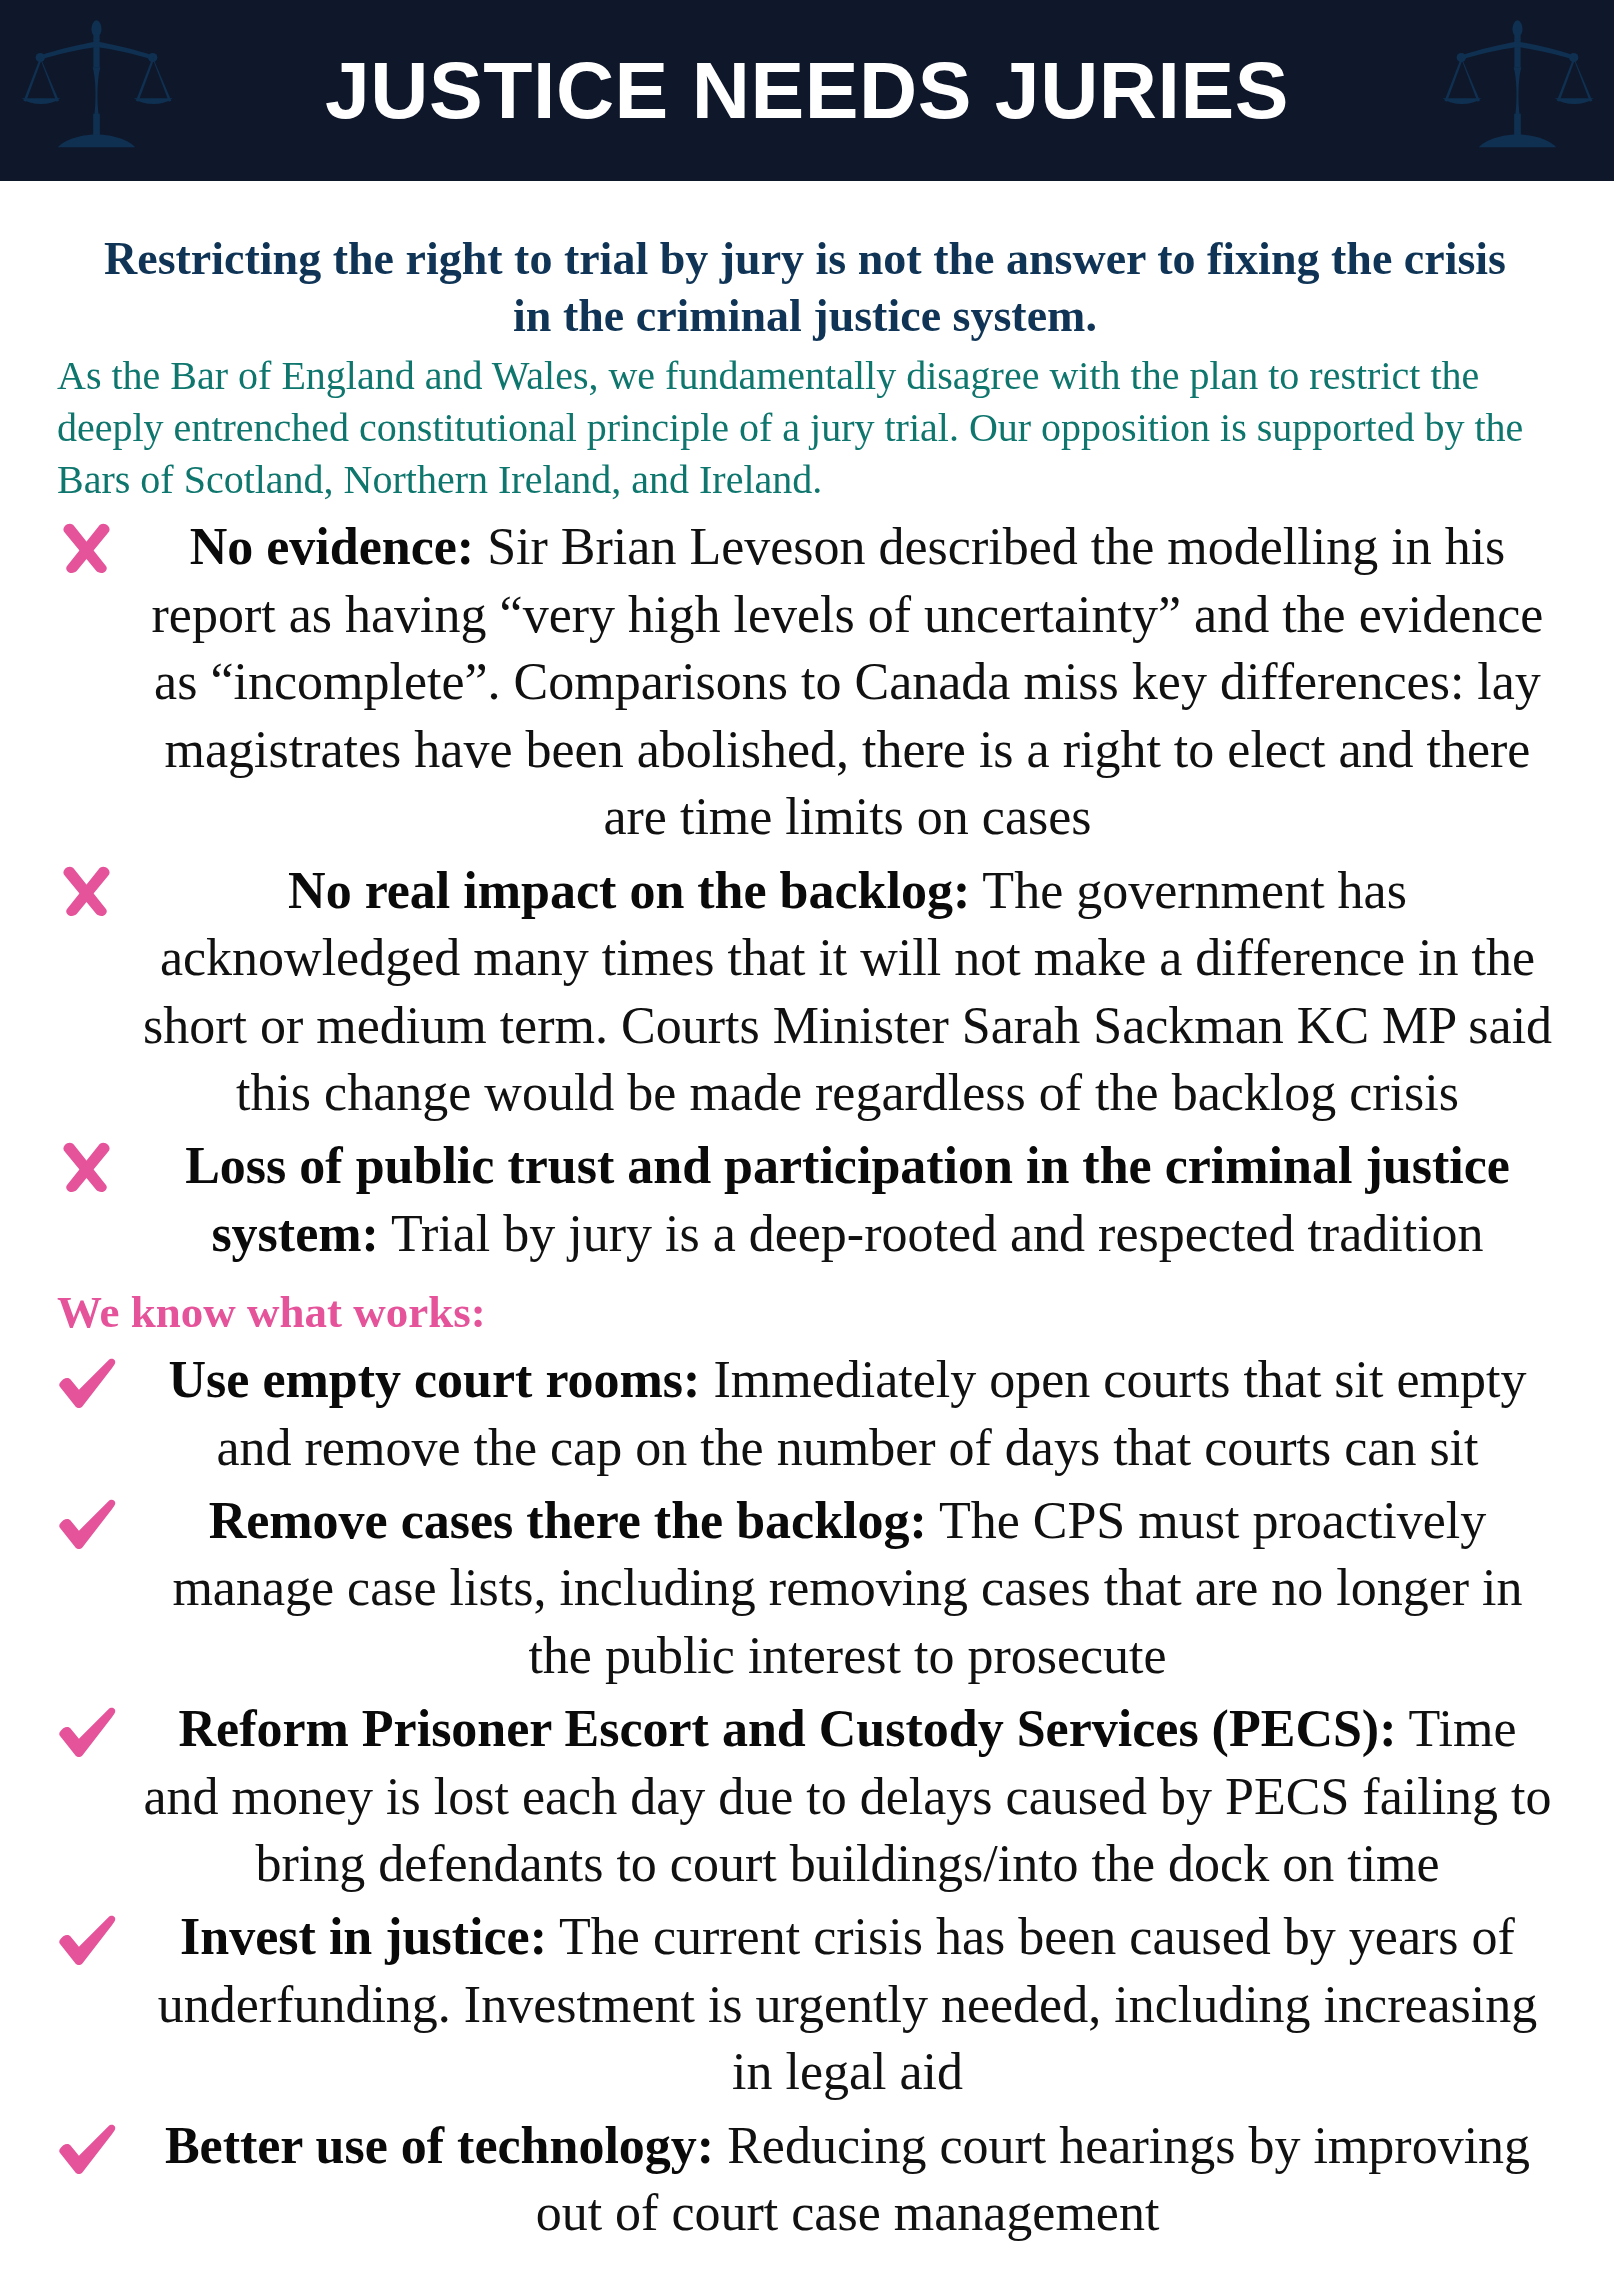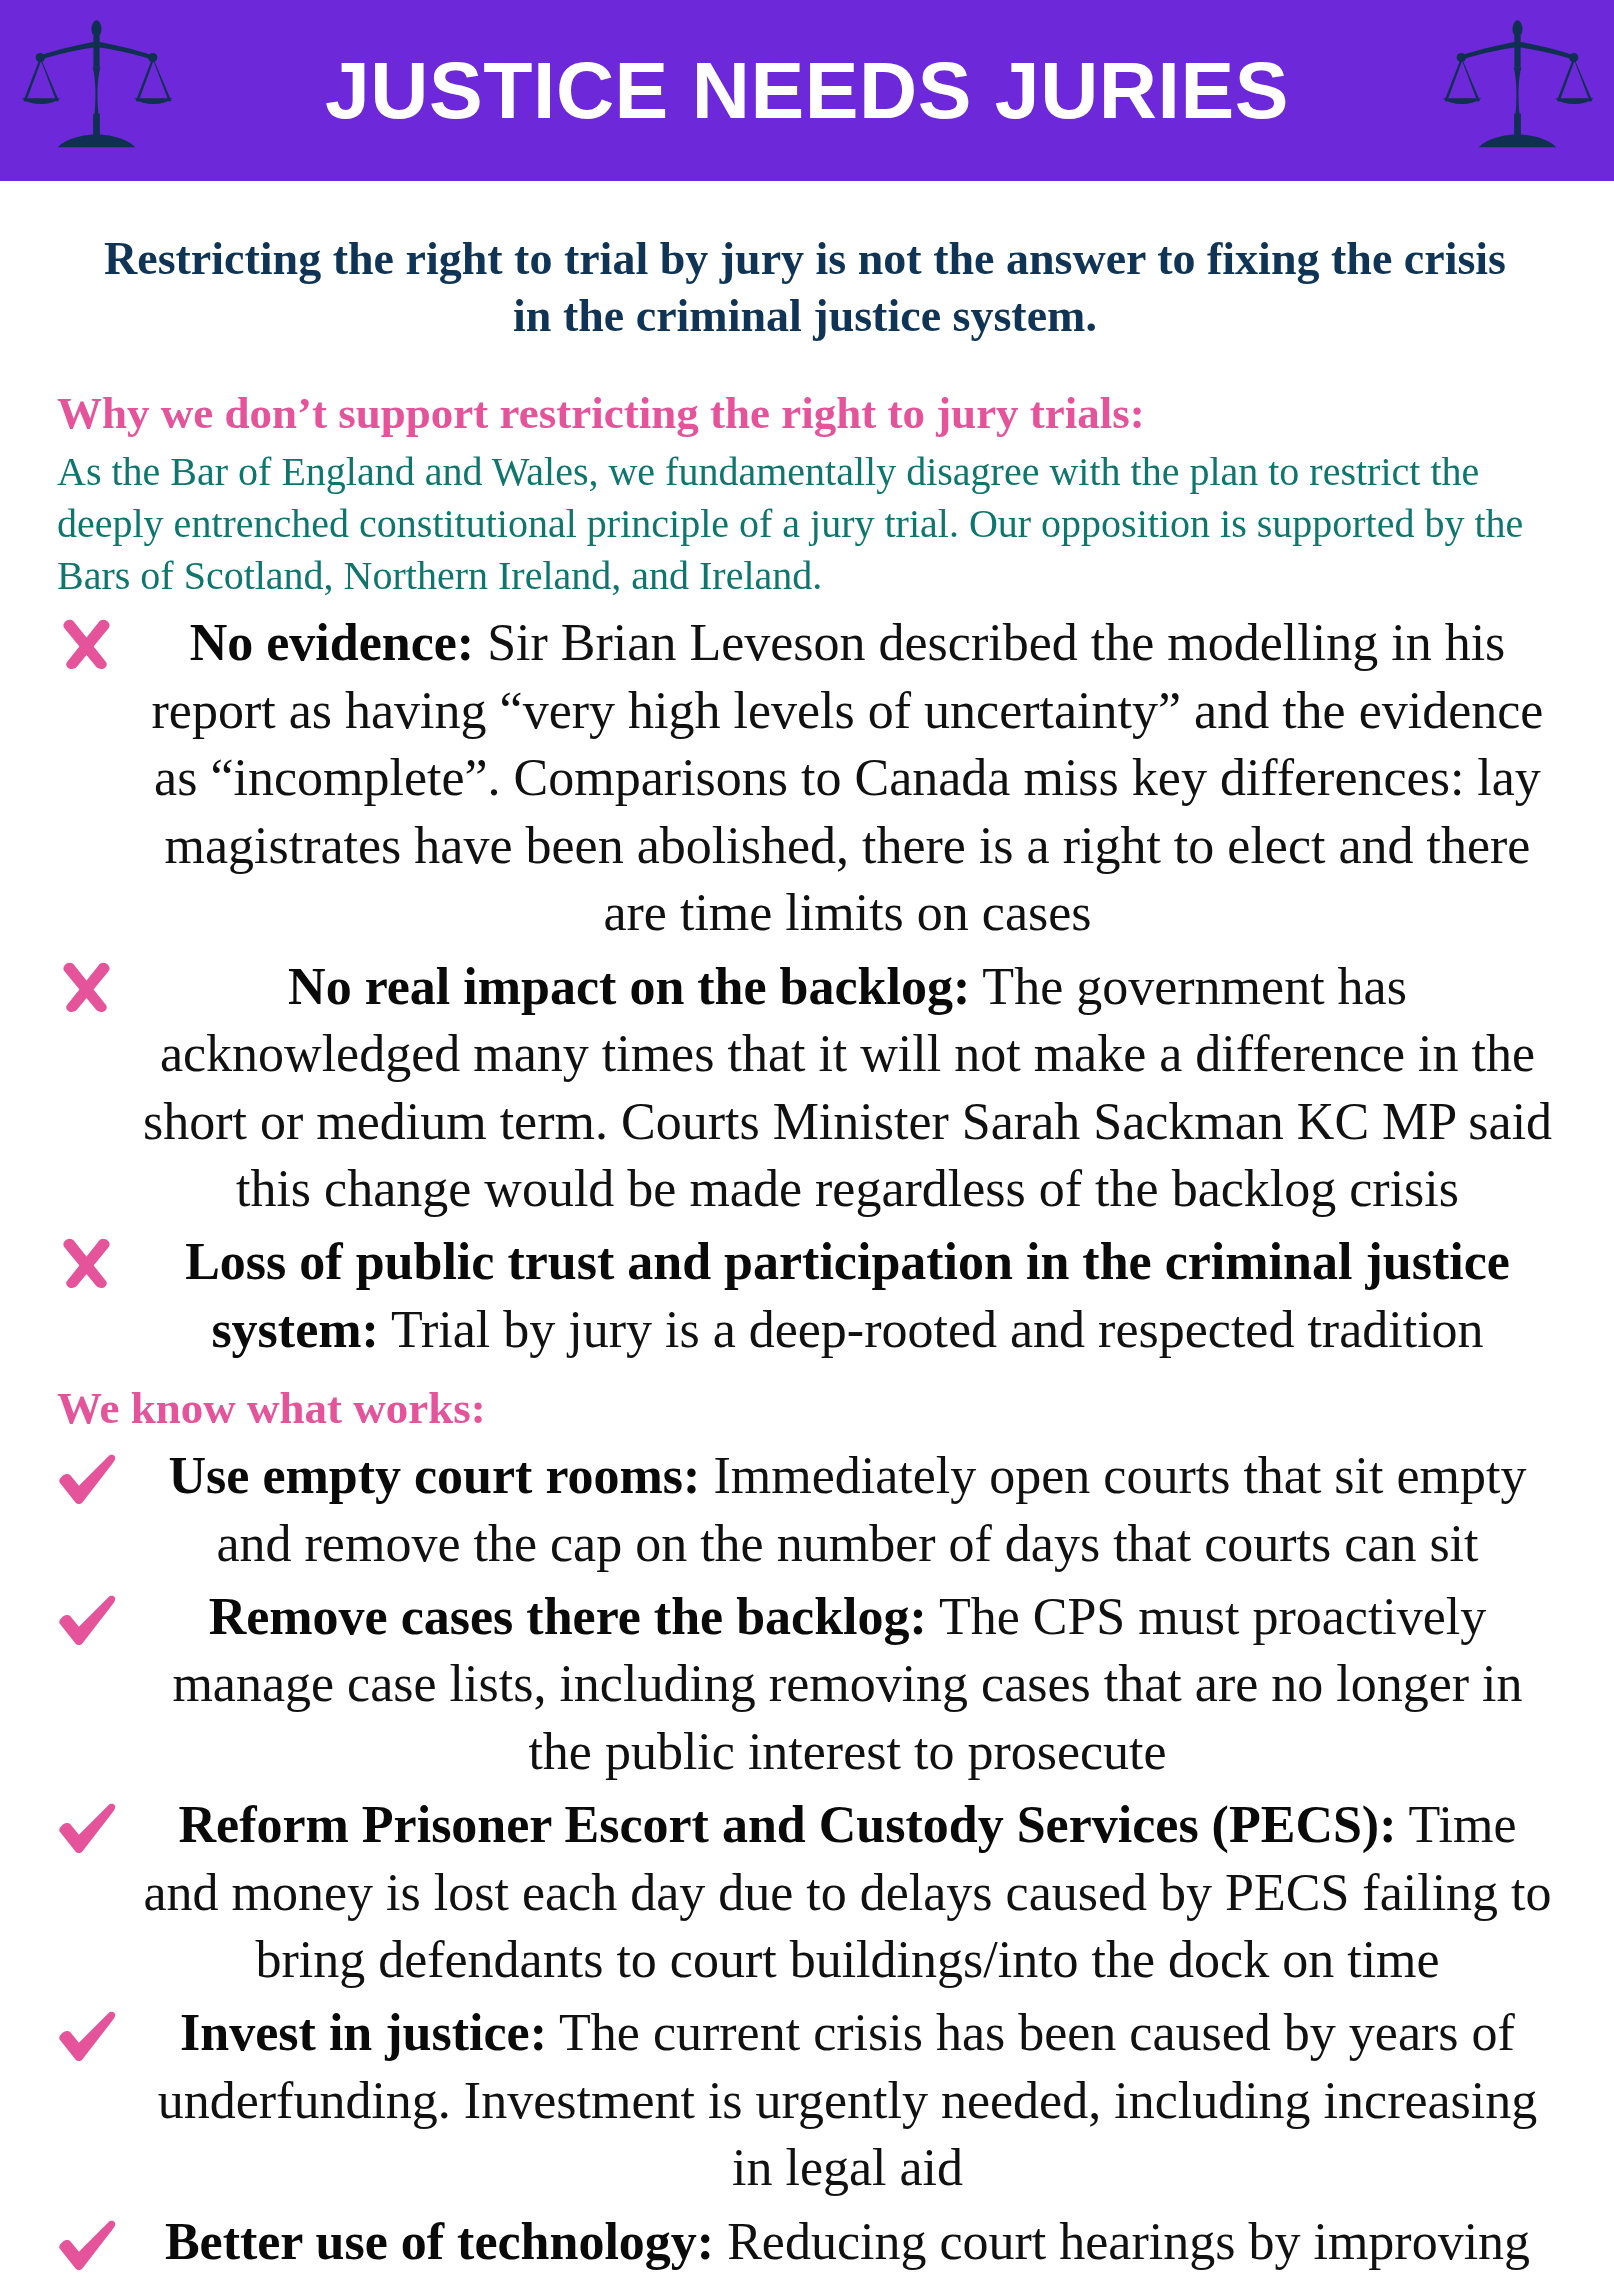--- a/index.html
+++ b/index.html
@@ -11,21 +11,21 @@
     width: 1614px;
     height: 2290px;
     font-family: "Liberation Serif", "DejaVu Serif", serif;
     color: #111111;
     overflow: hidden;
   }
 
   
   .header-band {
     height: 181px;
-    background: #6d28d9;
+    background: #0f172a;
     display: flex;
     align-items: center;
     justify-content: flex-end;
     padding: 0 17px;
     box-sizing: border-box;
   }
   .scale-icon {
     flex: 0 0 auto;
     width: 159px;
     height: 155px;
@@ -162,21 +162,20 @@
       </g>
     </svg>
   </span>
 
 </div>
 
 <div class="page">
 
   <div class="subtitle">Restricting the right to trial by jury is not the answer to fixing the crisis in the criminal justice system.</div>
 
-  <h2 class="section-heading">Why we don’t support restricting the right to jury trials:</h2>
 
   <p class="intro">As the Bar of England and Wales, we fundamentally disagree with the plan to restrict the deeply entrenched constitutional principle of a jury trial. Our opposition is supported by the Bars of Scotland, Northern Ireland, and Ireland.</p>
 
   <ul class="bullet-list">
 
     <li class="bullet">
       <span class="bullet-mark">
         <svg class="mark-svg" viewBox="0 0 60 60" width="59" height="59" aria-hidden="true">
           <g fill="#e5539a">
             <path d="M8 7 c3 -3 8 -3 10 1 l32 40 c2 3 -1 7 -5 7 c-2 0 -4 -1 -5 -2 L8 14 c-2 -2 -2 -5 0 -7 z"></path>

